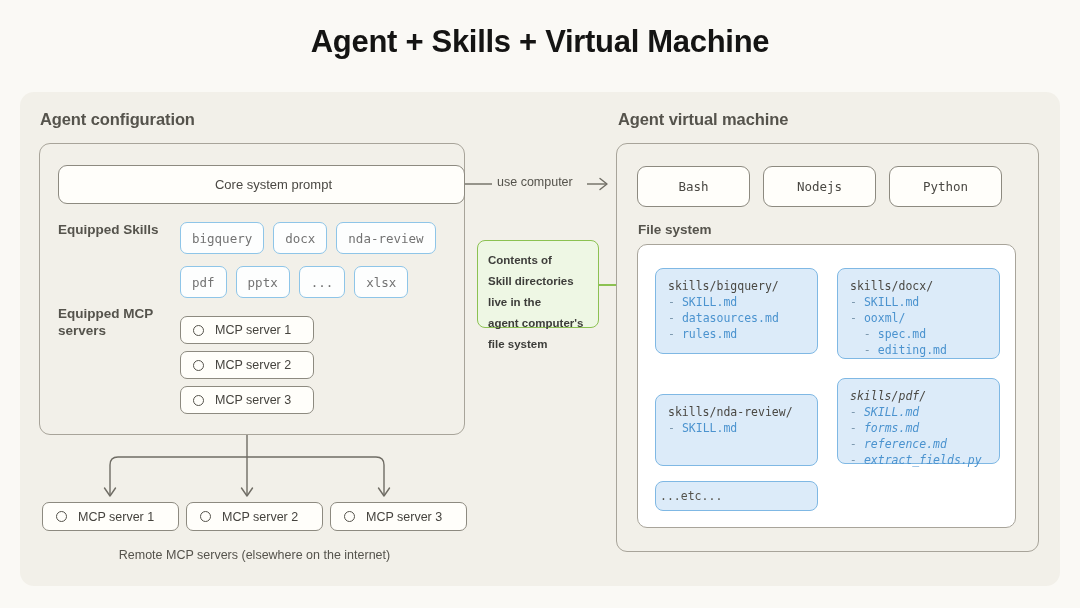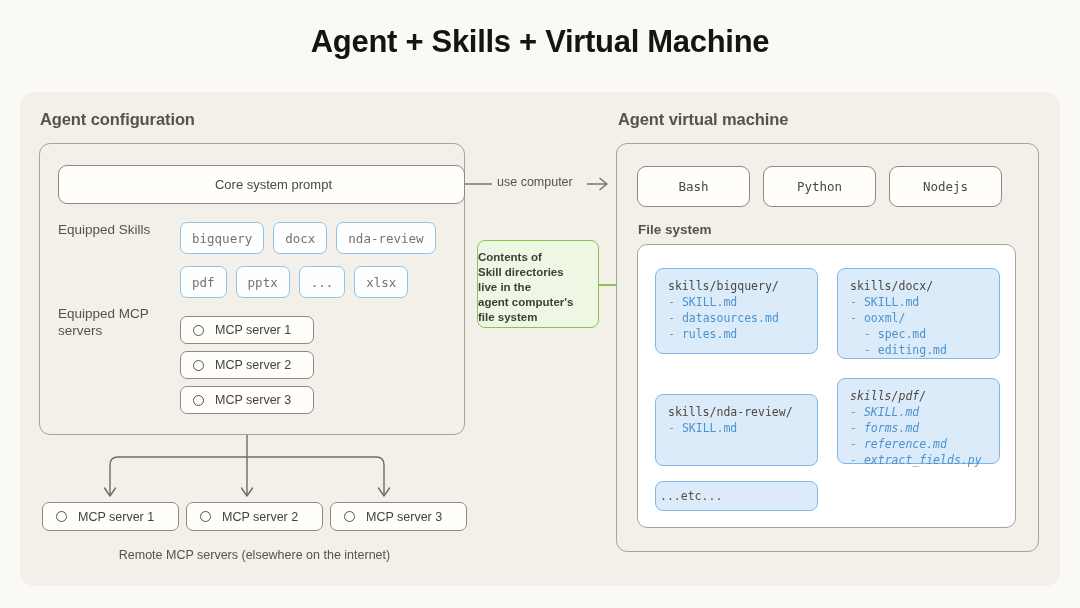--- a/index.html
+++ b/index.html
@@ -66,21 +66,21 @@
     display: flex; align-items: center; justify-content: center;
     font-size: 13px;
     font-weight: 500;
     color: #4a4843;
     padding-left: 24px;
   }
 
   .row-label {
     position: absolute;
     font-size: 13.5px;
-    font-weight: normal;
+    font-weight: bold;
     color: #55534c;
     line-height: 17px;
   }
   #label-skills { left: 58px; top: 221px; width: 110px; }
   #label-mcp    { left: 58px; top: 305px; width: 100px; }
 
   .chip-row { position: absolute; display: flex; gap: 9px; }
   #skills-row-1 { left: 180px; top: 222px; }
   #skills-row-2 { left: 180px; top: 266px; }
 
@@ -160,24 +160,24 @@
 
   
   .callout {
     position: absolute;
     left: 477px; top: 240px;
     width: 122px; height: 88px;
     background: #eef7e4;
     border: 1.6px solid #8cc152;
     border-radius: 8px;
     box-sizing: border-box;
-    padding: 9px 0;
+    padding: 9px 10px;
     font-size: 11.5px;
     font-weight: bold;
-    line-height: 15px;
+    line-height: 21px;
     color: #3d3d3a;
     white-space: pre-line;
   }
 
   
   #agent-vm-panel {
     left: 616px; top: 143px; width: 421px; height: 407px;
   }
 
   .runtime-row { position: absolute; left: 637px; top: 166px; display: flex; gap: 13px; }
@@ -319,22 +319,22 @@
 Skill directories
 live in the
 agent computer's
 file system</div>
 
 <div class="section-heading" id="h-agent-vm">Agent virtual machine</div>
 <div class="panel" id="agent-vm-panel"></div>
 
 <div class="runtime-row">
   <div class="runtime-chip mono">Bash</div>
+  <div class="runtime-chip mono">Nodejs</div>
   <div class="runtime-chip mono">Python</div>
-  <div class="runtime-chip mono">Nodejs</div>
 </div>
 
 <div class="fs-label">File system</div>
 <div class="filesystem"></div>
 
 <div class="fs-card mono" id="fs-bigquery"><span class="dir">skills/bigquery/</span>
 <span class="dash">-</span> <span class="file">SKILL.md</span>
 <span class="dash">-</span> <span class="file">datasources.md</span>
 <span class="dash">-</span> <span class="file">rules.md</span></div>
 <div class="fs-card mono" id="fs-docx"><span class="dir">skills/docx/</span>

